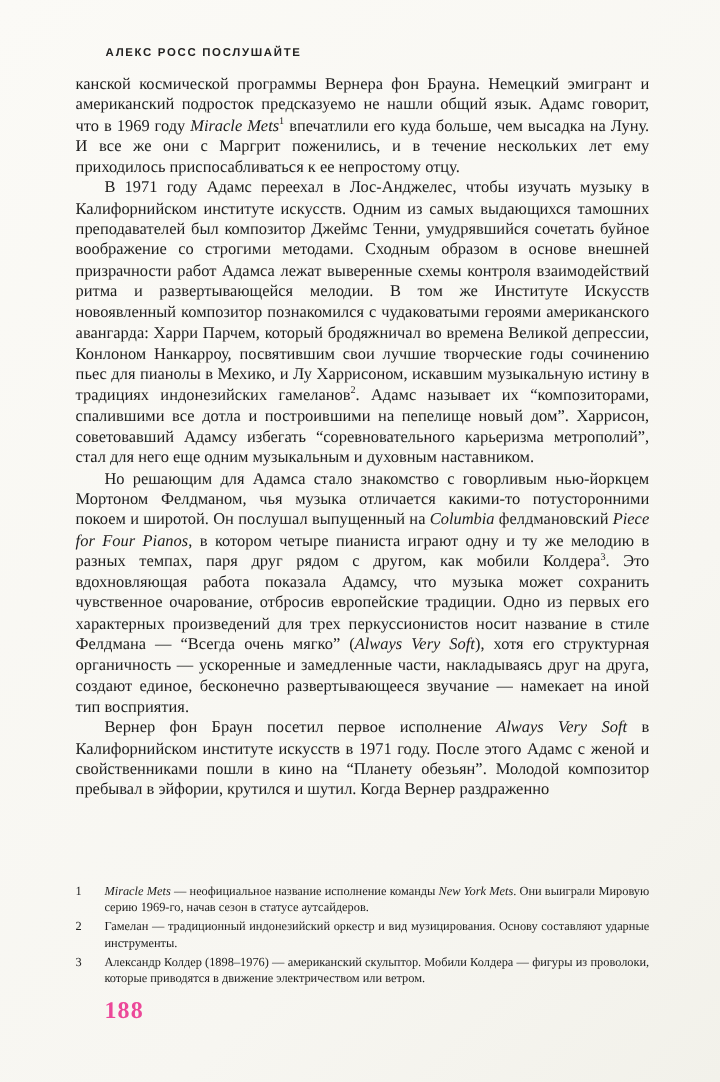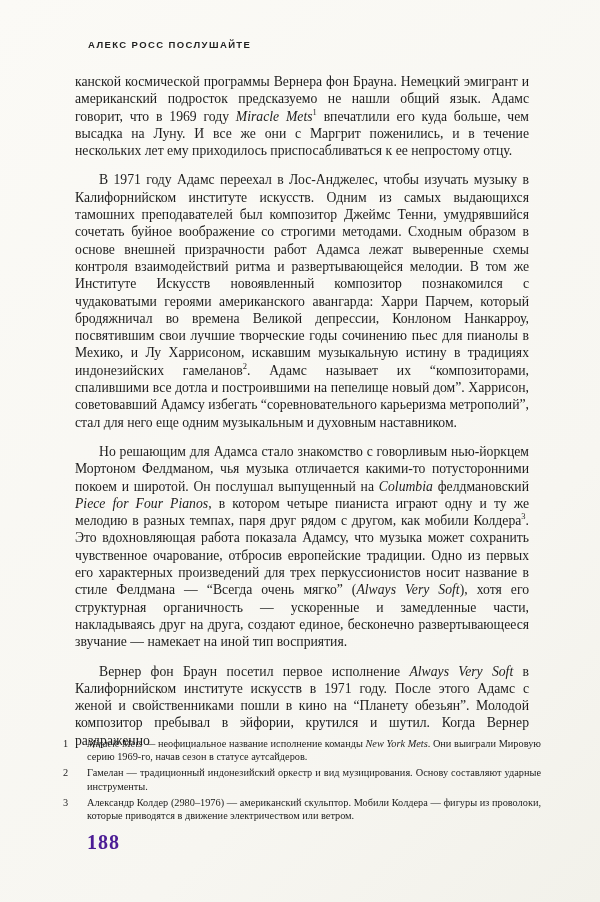--- a/index.html
+++ b/index.html
@@ -15,37 +15,37 @@
     position:absolute; top:39px; left:88px;
     font-family:"Liberation Sans", sans-serif;
     font-weight:bold; font-size:9.5px; letter-spacing:1.4px;
     color:#222;
   }
   .body-text{
     position:absolute; top:61px; left:63px; width:478px;
     font-size:13.7px; line-height:17.3px;
     text-align:justify;
   }
-  .body-text p{margin:12px; padding:0;}
+  .body-text p{margin:0; padding:0;}
   .body-text p.indent{text-indent:24px;}
   sup{
     font-size:0.62em; line-height:0; vertical-align:super;
   }
   i{font-style:italic;}
   .footnotes{
     position:absolute; top:737px; left:63px; width:478px;
     font-size:10.3px; line-height:13.2px;
   }
   .footnote{display:flex; margin-bottom:3px;}
   .fn-num{flex:0 0 24px; width:24px;}
   .fn-text{flex:1 1 auto; text-align:justify;}
   .page-number{
     position:absolute; top:831px; left:87px;
     font-weight:bold; font-size:20px; letter-spacing:1px;
-    color:#4c1d95;
+    color:#ec4899;
   }
 </style>
 </head>
 <body>
 
 <div class="running-header">АЛЕКС РОСС ПОСЛУШАЙТЕ</div>
 
 <div class="body-text" id="paragraphs">
     <p class=""><span>канской космической программы Вернера фон Брауна. Немецкий эмигрант и американский подросток предсказуемо не нашли общий язык. Адамс говорит, что в 1969 году </span><i>Miracle Mets</i><sup>1</sup><span> впечатлили его куда больше, чем высадка на Луну. И все же они с Маргрит поженились, и в течение нескольких лет ему приходилось приспосабливаться к ее непростому отцу.</span></p>
     <p class="indent"><span>В 1971 году Адамс переехал в Лос-Анджелес, чтобы изучать музыку в Калифорнийском институте искусств. Одним из самых выдающихся тамошних преподавателей был композитор Джеймс Тенни, умудрявшийся сочетать буйное воображение со строгими методами. Сходным образом в основе внешней призрачности работ Адамса лежат выверенные схемы контроля взаимодействий ритма и развертывающейся мелодии. В том же Институте Искусств новоявленный композитор познакомился с чудаковатыми героями американского авангарда: Харри Парчем, который бродяжничал во времена Великой депрессии, Конлоном Нанкарроу, посвятившим свои лучшие творческие годы сочинению пьес для пианолы в Мехико, и Лу Харрисоном, искавшим музыкальную истину в традициях индонезийских гамеланов</span><sup>2</sup><span>. Адамс называет их “композиторами, спалившими все дотла и построившими на пепелище новый дом”. Харрисон, советовавший Адамсу избегать “соревновательного карьеризма метрополий”, стал для него еще одним музыкальным и духовным наставником.</span></p>
@@ -57,17 +57,17 @@
     <div class="footnote">
       <span class="fn-num">1</span>
       <span class="fn-text"><i>Miracle Mets</i><span> — неофициальное название исполнение команды </span><i>New York Mets</i><span>. Они выиграли Мировую серию 1969-го, начав сезон в статусе аутсайдеров.</span></span>
     </div>
     <div class="footnote">
       <span class="fn-num">2</span>
       <span class="fn-text"><span>Гамелан — традиционный индонезийский оркестр и вид музицирования. Основу составляют ударные инструменты.</span></span>
     </div>
     <div class="footnote">
       <span class="fn-num">3</span>
-      <span class="fn-text"><span>Александр Колдер (2980–1976) — американский скульптор. Мобили Колдера — фигуры из проволоки, которые приводятся в движение электричеством или ветром.</span></span>
+      <span class="fn-text"><span>Александр Колдер (1898–1976) — американский скульптор. Мобили Колдера — фигуры из проволоки, которые приводятся в движение электричеством или ветром.</span></span>
     </div>
   </div>
 
 <div class="page-number">188</div>
 
 </body></html>

